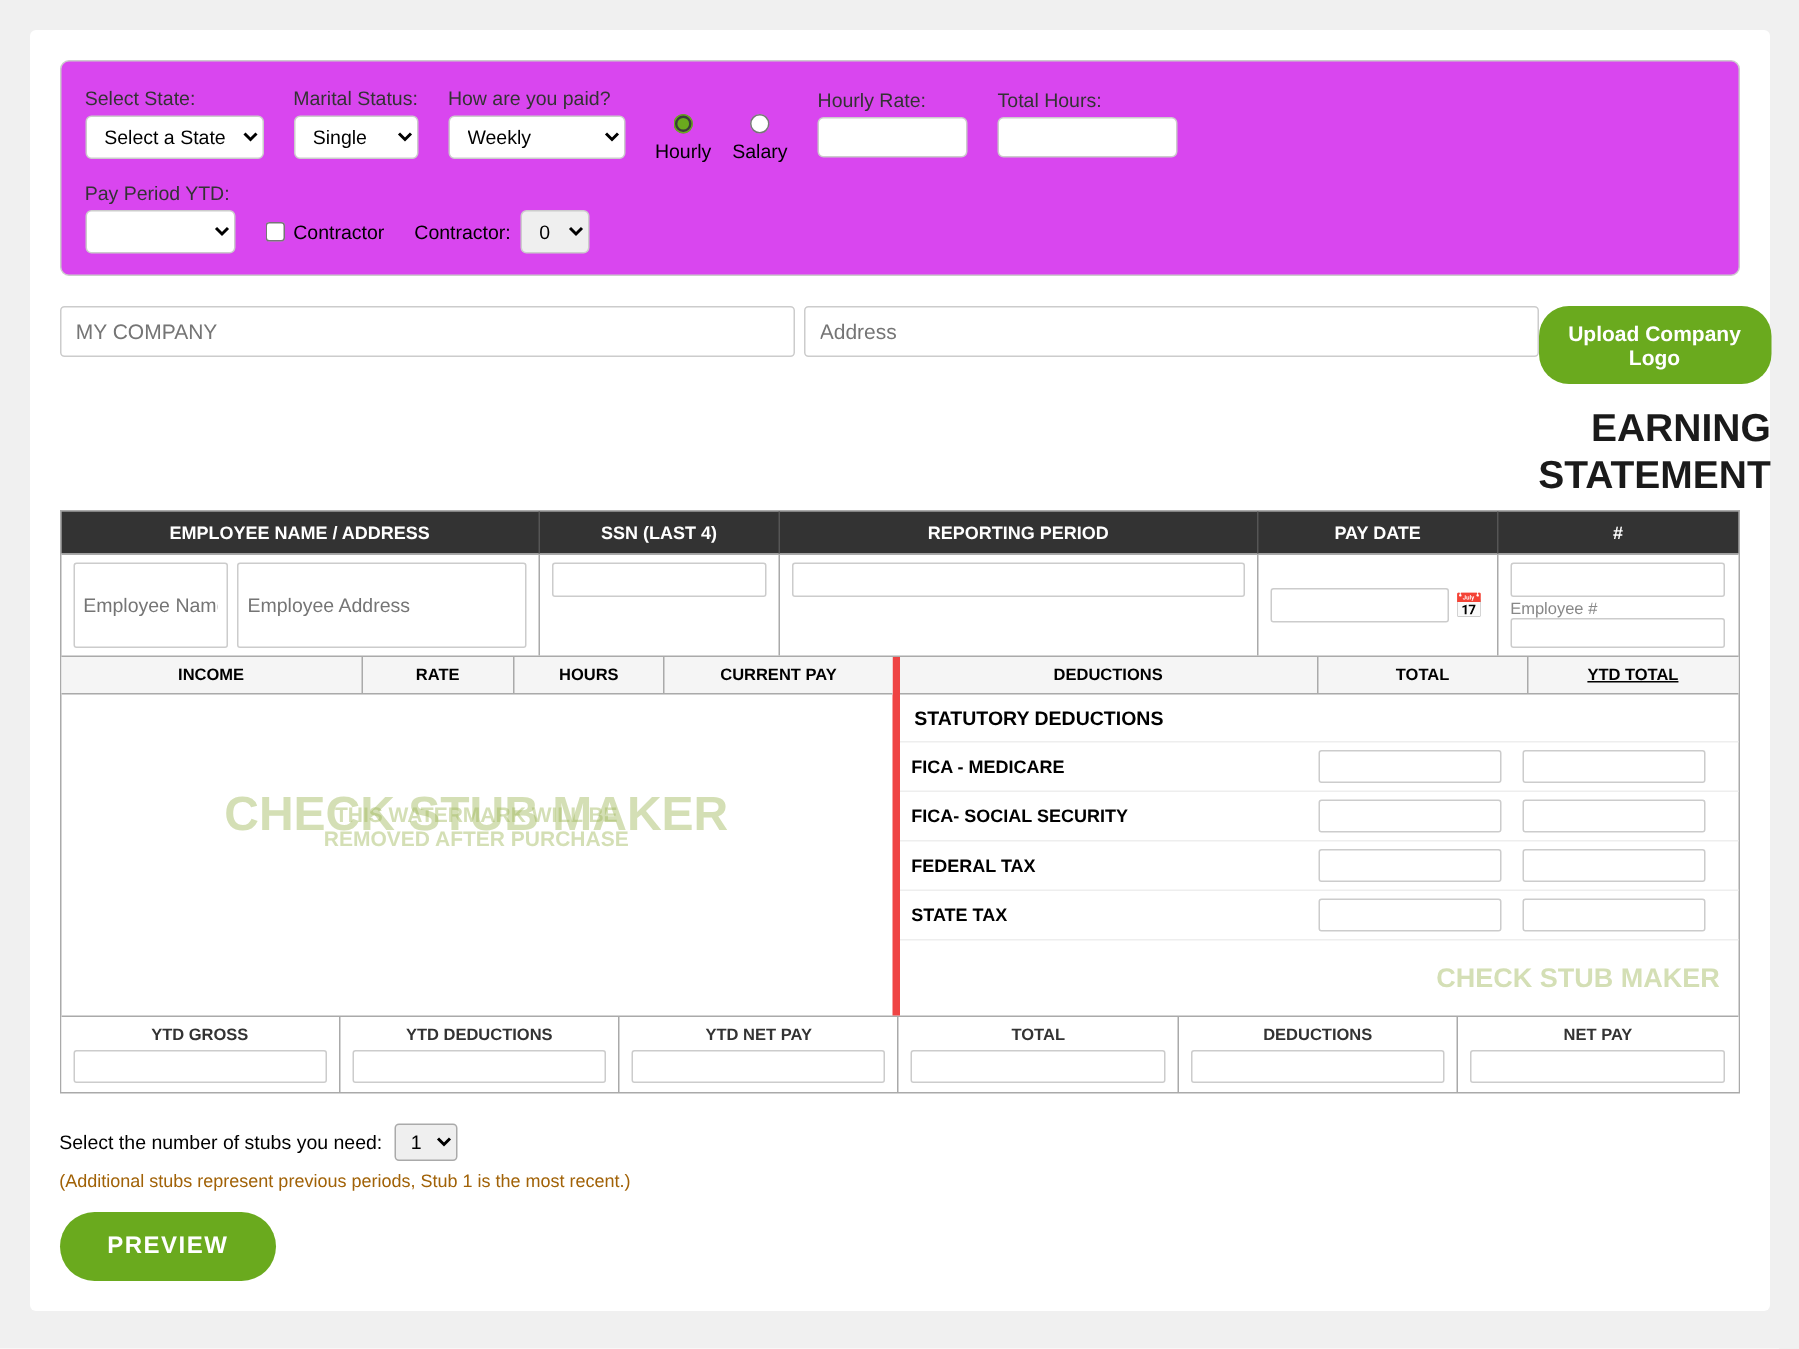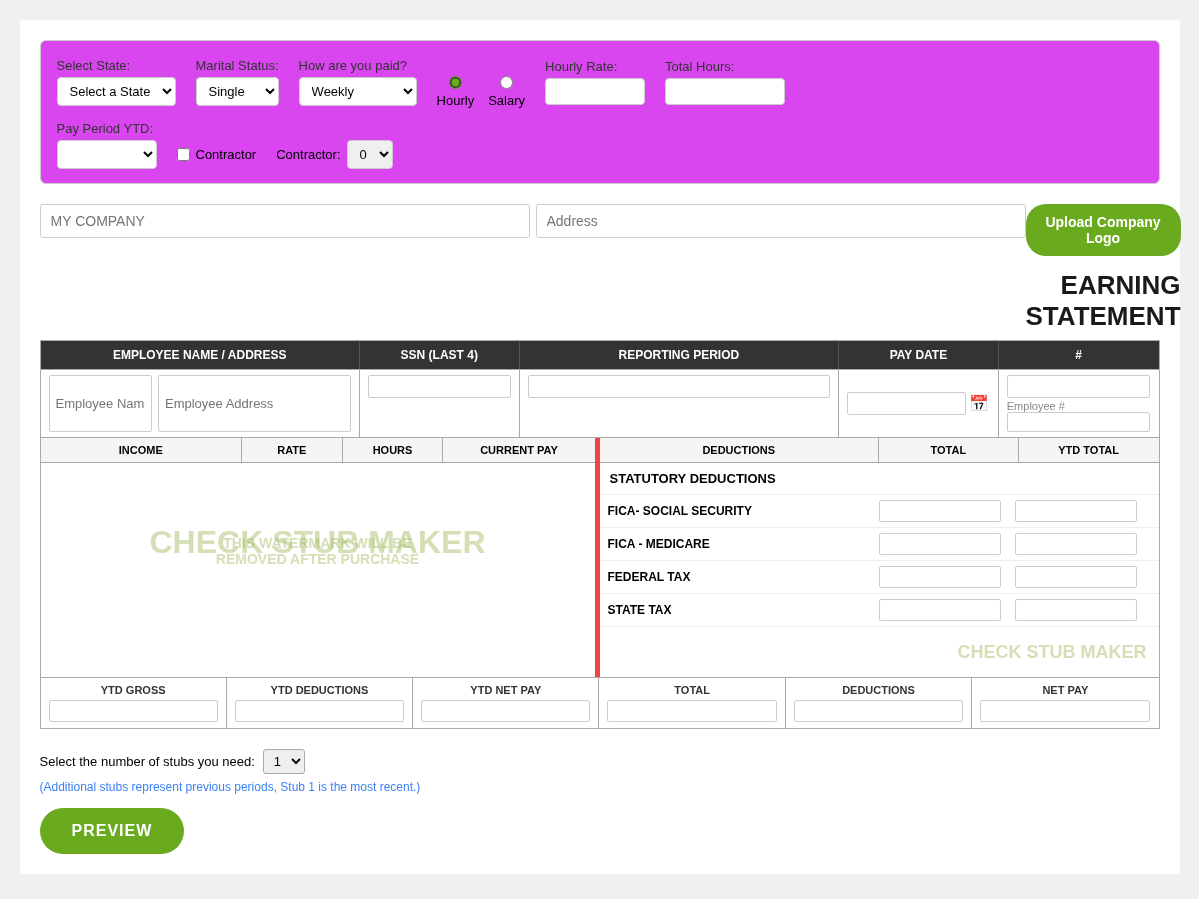--- a/index.html
+++ b/index.html
@@ -280,21 +280,21 @@
       border-bottom: 1px solid #aaa;
     }
     .deductions-header span {
       padding: 6px 10px;
       font-size: 11px;
       font-weight: bold;
       text-align: center;
       border-right: 1px solid #aaa;
       text-transform: uppercase;
     }
-    .deductions-header span:last-child { border-right: none; }
+    .deductions-header span:last-child { border-right: none; text-decoration: underline; }
 
     .statutory-label {
       padding: 8px 10px;
       font-size: 13px;
       font-weight: bold;
       border-bottom: 1px solid #eee;
     }
     .deduction-row {
       display: grid;
       grid-template-columns: 2fr 1fr 1fr;
@@ -357,21 +357,21 @@
       margin-bottom: 6px;
     }
     .stub-count-row select {
       border: 1px solid #aaa;
       border-radius: 3px;
       padding: 3px 6px;
       font-size: 13px;
     }
     .note-text {
       font-size: 12px;
-      color: #3b82f6;
+      color: #a16207;
       margin-bottom: 14px;
     }
     .preview-btn {
       background: #6aaa1e;
       color: white;
       border: none;
       border-radius: 25px;
       padding: 14px 32px;
       font-size: 16px;
       font-weight: 900;
@@ -533,26 +533,26 @@
 
       <div class="right-panel" style="position:relative;">
         <div class="deductions-header">
           <span>Deductions</span>
           <span>Total</span>
           <span>YTD Total</span>
         </div>
         <div class="statutory-label">STATUTORY DEDUCTIONS</div>
 
         <div class="deduction-row">
+          <span>FICA - MEDICARE</span>
+          <input type="text" style="">
+          <input type="text" style="">
+        </div>
+        <div class="deduction-row">
           <span>FICA- SOCIAL SECURITY</span>
-          <input type="text" style="">
-          <input type="text" style="">
-        </div>
-        <div class="deduction-row">
-          <span>FICA - MEDICARE</span>
           <input type="text" style="">
           <input type="text" style="">
         </div>
         <div class="deduction-row">
           <span>FEDERAL TAX</span>
           <input type="text" style="">
           <input type="text" style="">
         </div>
         <div class="deduction-row">
           <span>STATE TAX</span>

